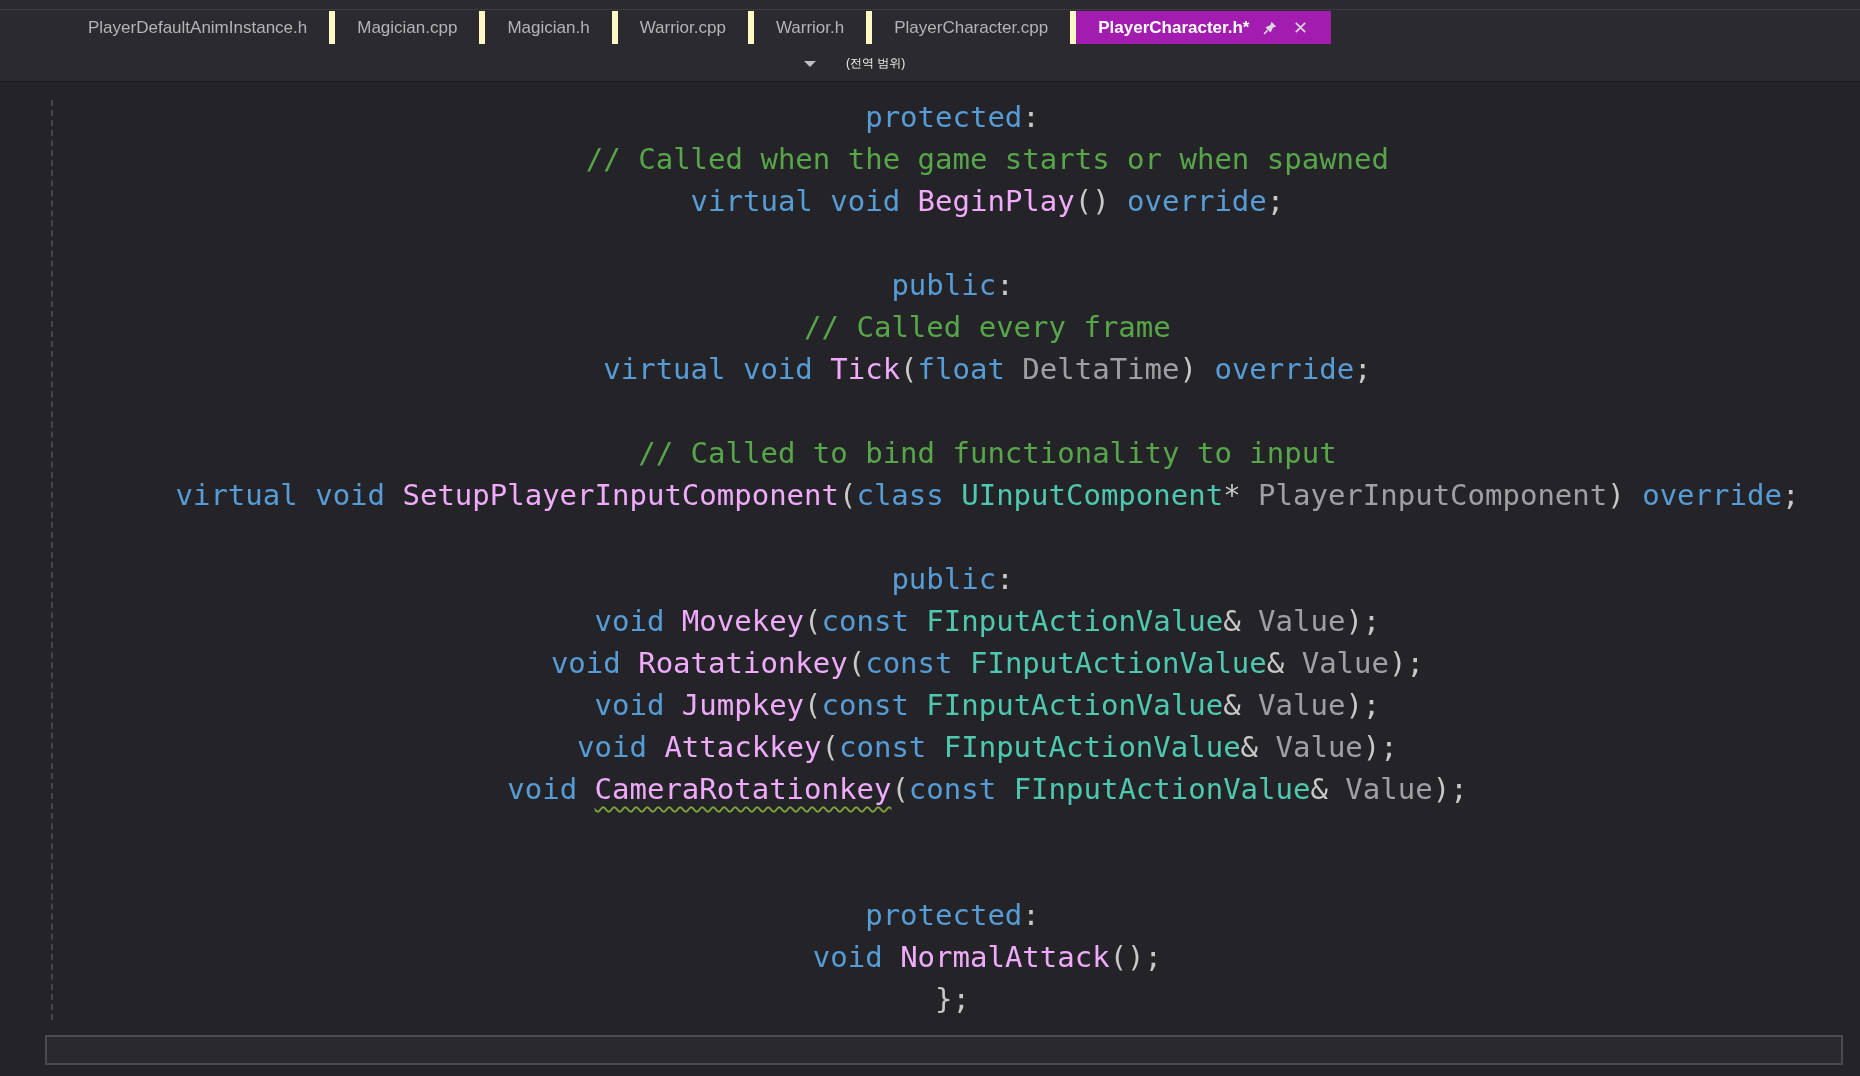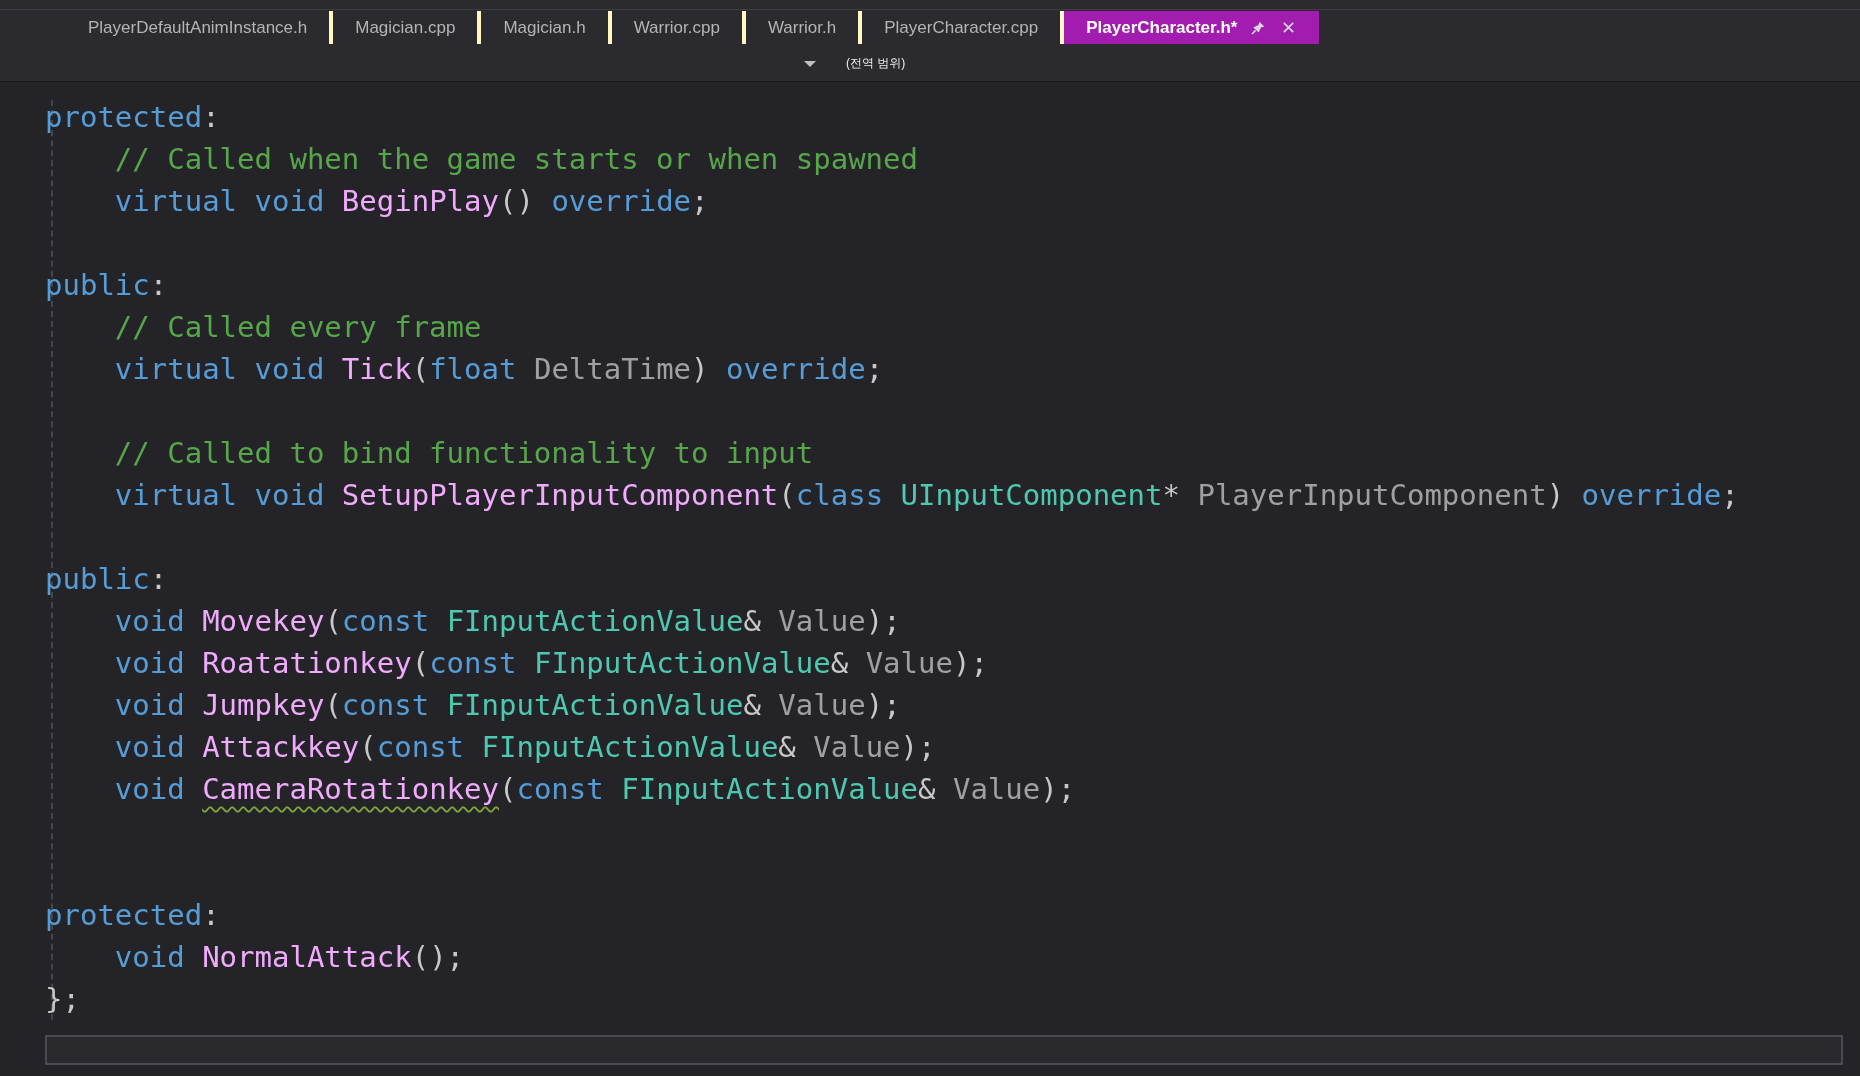--- a/index.html
+++ b/index.html
@@ -19,21 +19,21 @@
   }
   .tabbar-topline {
     position:absolute; top:9px; left:0; right:0; height:1px;
     background:#3C3C42;
   }
   .tab {
     height:33px; display:flex; align-items:center; gap:12px;
     padding:8px 22px; font-size:17px; color:#B4B4B8; white-space:nowrap;
     position:relative; cursor:default;
   }
-  .tab + .tab { border-left:4px solid #fef9c3; }
+  .tab + .tab { border-left:6px solid #fef9c3; }
   .tab.active {
     background:#a21caf; color:#FFFFFF; font-weight:bold;
   }
   .tab-icon { display:flex; align-items:center; justify-content:center; width:18px; height:18px; }
   .tab-icon svg { display:block; }
 
   
   .navbar {
     position:absolute; top:44px; left:0; right:0; height:38px;
     background:#2B2B2F; border-bottom:1px solid #1A1A1E;
@@ -56,21 +56,21 @@
   .indent-guide {
     position:absolute; left:51px; top:18px; height:920px; width:0;
     border-left:2px dashed #45454D;
   }
   .code {
     position:absolute; top:14px; left:45px; right:0;
     font-family:"DejaVu Sans Mono", monospace;
     font-size:29px; line-height:42px;
     white-space:pre;
   }
-  .line { height:42px; white-space:pre; }
+  .line { height:42px; white-space:pre;text-align:center; }
   .tok-kw { color:#569CD6; }
   .tok-cm { color:#57A64A; }
   .tok-fn { color:#f0abfc; }
   .tok-ty { color:#4EC9B0; }
   .tok-pr { color:#A0A0A4; }
   .tok-pl { color:#C8C8C8; }
   .squiggle {
     text-decoration: underline;
     text-decoration-style: wavy;
     text-decoration-color:#7FA23C;

